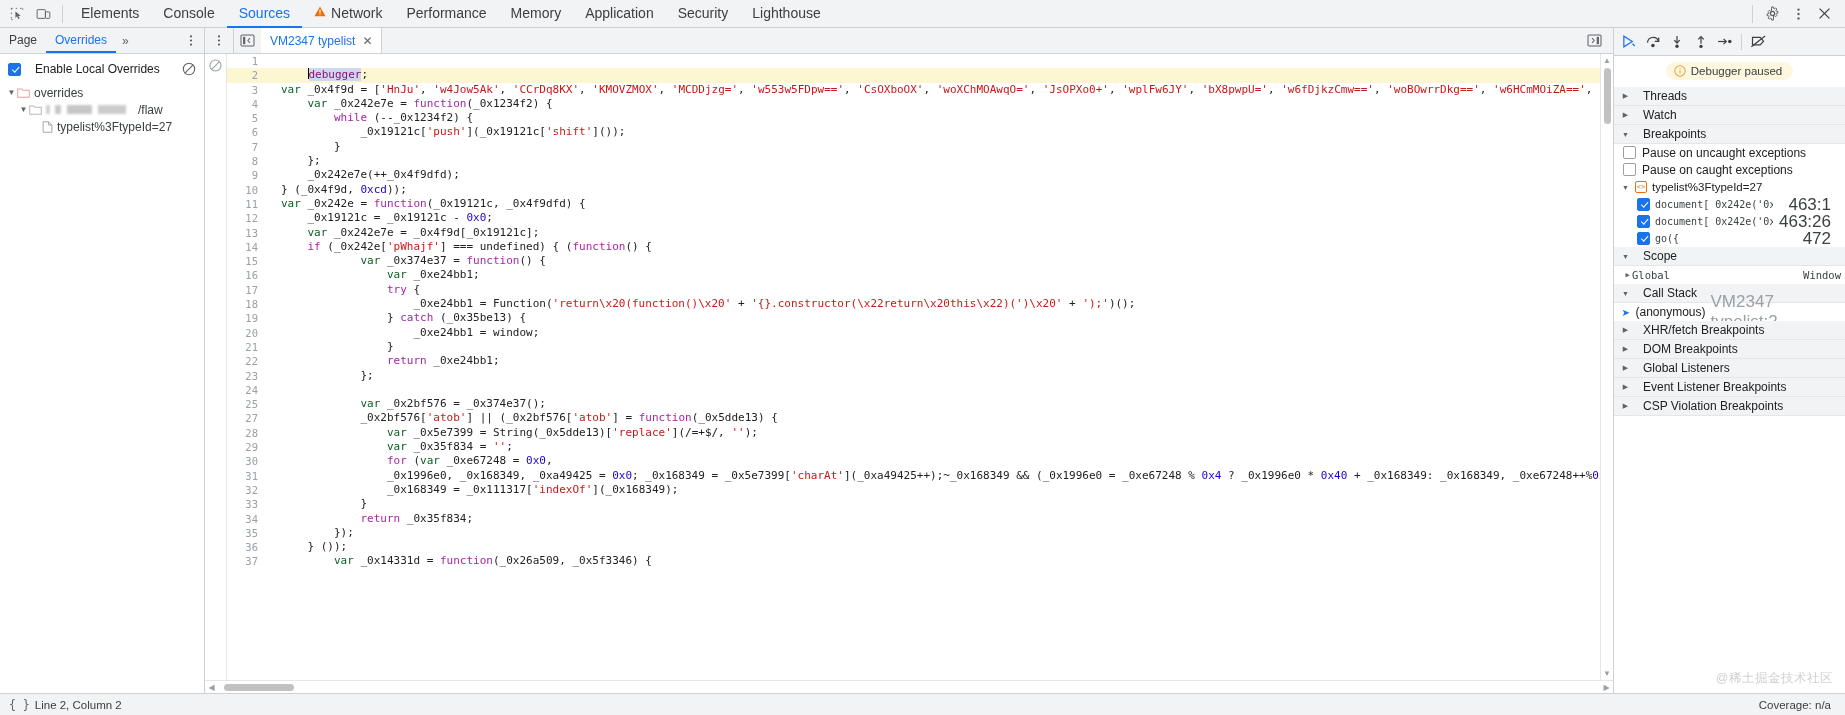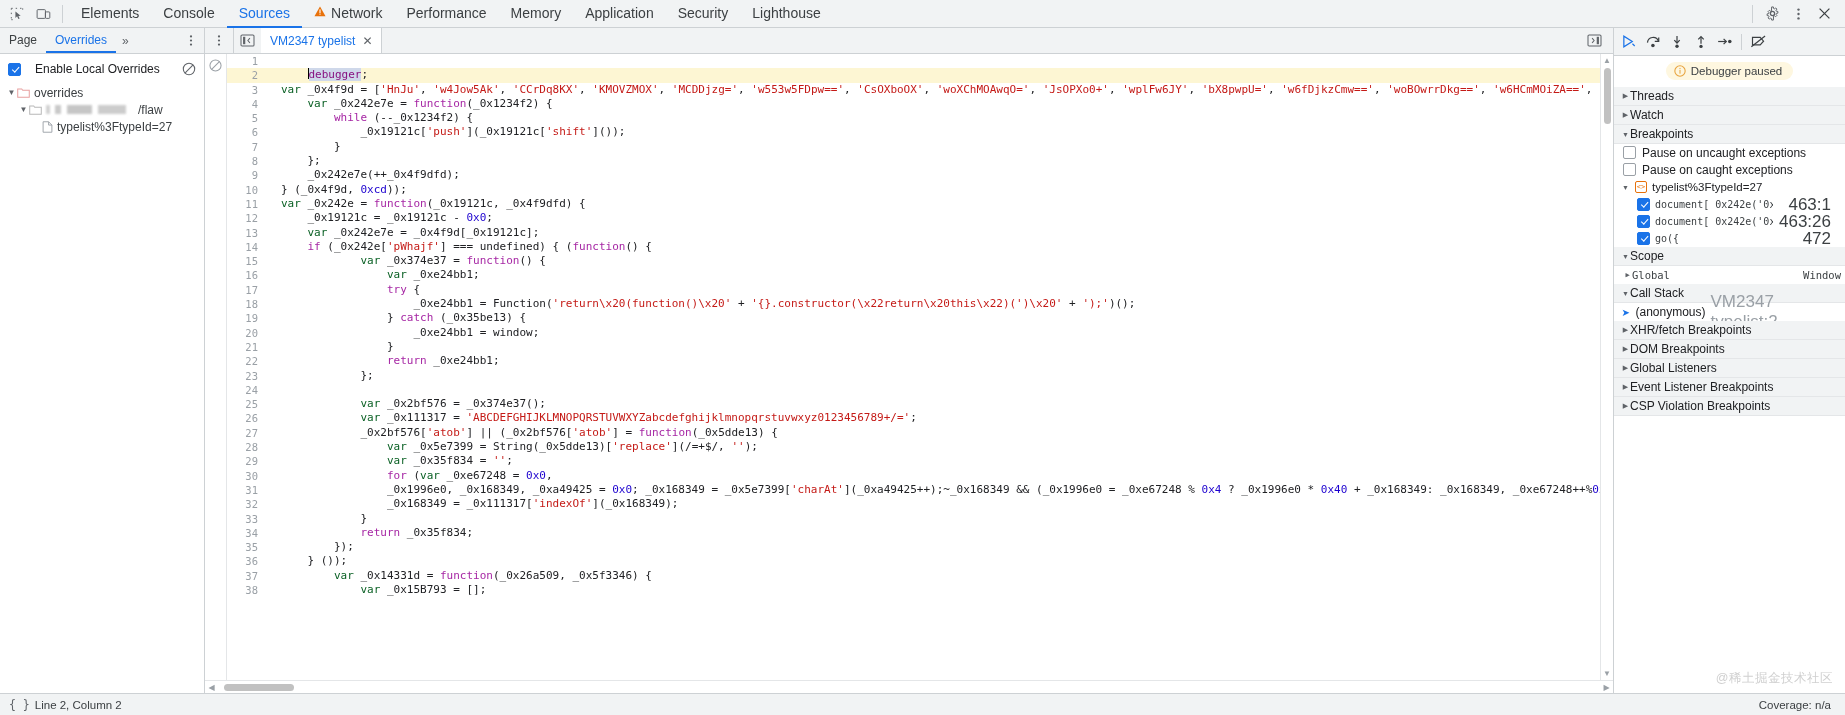--- a/index.html
+++ b/index.html
@@ -183,21 +183,21 @@
   .paused-wrap{ padding:6px 8px 7px; display:flex; justify-content:center; }
   .paused-pill{
     background:#fef7e0; border-radius:11px;
     padding:3px 11px 3px 8px;
     display:inline-flex; align-items:center; gap:5px;
     font-size:11.5px; color:#3c4043;
   }
   .info-ic{ color:#e8a33d; font-size:11px; display:flex; }
 
   .section-hdr{
-    height:19px; display:flex; align-items:center; gap:0;
+    height:19px; display:flex; align-items:center; gap:13px;
     padding-left:7px; font-size:12px; color:#202124;
     background:#f1f3f4; border-bottom:1px solid #e4e6e8;
     cursor:pointer;
   }
   .caret-r{ font-size:7px; color:#5f6368; width:9px; display:inline-flex; justify-content:center; }
   .sub-row{ height:17px; display:flex; align-items:center; gap:6px; padding-left:9px; font-size:12px; color:#202124; cursor:pointer;}
   .bp-file-row{ height:18px; display:flex; align-items:center; gap:5px; padding-left:7px; cursor:pointer; }
   .src-badge{
     width:12px;height:12px;border:1.3px solid #e8710a;border-radius:2px;
     color:#e8710a; font-size:7px; display:flex; align-items:center; justify-content:center;
@@ -441,33 +441,31 @@
               <div class="crow"><span class="ln">16</span><span class="ln-pad"></span><span class="ctext"><span class="tok-pl">                </span><span class="tok-kw2">var</span><span class="tok-pl"> _0xe24bb1;</span></span></div>
               <div class="crow"><span class="ln">17</span><span class="ln-pad"></span><span class="ctext"><span class="tok-pl">                </span><span class="tok-kw">try</span><span class="tok-pl"> {</span></span></div>
               <div class="crow"><span class="ln">18</span><span class="ln-pad"></span><span class="ctext"><span class="tok-pl">                    _0xe24bb1 = Function(</span><span class="tok-str">'return\x20(function()\x20'</span><span class="tok-pl"> + </span><span class="tok-str">'{}.constructor(\x22return\x20this\x22)('</span><span class="tok-str">)\x20'</span><span class="tok-pl"> + </span><span class="tok-str">');'</span><span class="tok-pl">)();</span></span></div>
               <div class="crow"><span class="ln">19</span><span class="ln-pad"></span><span class="ctext"><span class="tok-pl">                } </span><span class="tok-kw">catch</span><span class="tok-pl"> (_0x35be13) {</span></span></div>
               <div class="crow"><span class="ln">20</span><span class="ln-pad"></span><span class="ctext"><span class="tok-pl">                    _0xe24bb1 = window;</span></span></div>
               <div class="crow"><span class="ln">21</span><span class="ln-pad"></span><span class="ctext"><span class="tok-pl">                }</span></span></div>
               <div class="crow"><span class="ln">22</span><span class="ln-pad"></span><span class="ctext"><span class="tok-pl">                </span><span class="tok-kw">return</span><span class="tok-pl"> _0xe24bb1;</span></span></div>
               <div class="crow"><span class="ln">23</span><span class="ln-pad"></span><span class="ctext"><span class="tok-pl">            };</span></span></div>
               <div class="crow"><span class="ln">24</span><span class="ln-pad"></span><span class="ctext"><span class="tok-pl"></span></span></div>
               <div class="crow"><span class="ln">25</span><span class="ln-pad"></span><span class="ctext"><span class="tok-pl">            </span><span class="tok-kw2">var</span><span class="tok-pl"> _0x2bf576 = _0x374e37();</span></span></div>
-              <div class="crow"><span class="ln">26</span><span class="ln-pad"></span><span class="ctext"><span class="tok-pl">            </span><span class="tok-kw2">var</span><span class="tok-pl"> _0x111317 = </span><span class="tok-str">'ABCDEFGHIJKLMNOPQRSTUVWXYZabcdefghijklmnopqrstuvwxyz0123456789+/='</span><span class="tok-pl">;</span></span></div>
               <div class="crow"><span class="ln">27</span><span class="ln-pad"></span><span class="ctext"><span class="tok-pl">            _0x2bf576[</span><span class="tok-str">'atob'</span><span class="tok-pl">] || (_0x2bf576[</span><span class="tok-str">'atob'</span><span class="tok-pl">] = </span><span class="tok-kw">function</span><span class="tok-pl">(_0x5dde13) {</span></span></div>
               <div class="crow"><span class="ln">28</span><span class="ln-pad"></span><span class="ctext"><span class="tok-pl">                </span><span class="tok-kw2">var</span><span class="tok-pl"> _0x5e7399 = String(_0x5dde13)[</span><span class="tok-str">'replace'</span><span class="tok-pl">](/=+$/, </span><span class="tok-str">''</span><span class="tok-pl">);</span></span></div>
               <div class="crow"><span class="ln">29</span><span class="ln-pad"></span><span class="ctext"><span class="tok-pl">                </span><span class="tok-kw2">var</span><span class="tok-pl"> _0x35f834 = </span><span class="tok-str">''</span><span class="tok-pl">;</span></span></div>
               <div class="crow"><span class="ln">30</span><span class="ln-pad"></span><span class="ctext"><span class="tok-pl">                </span><span class="tok-kw">for</span><span class="tok-pl"> (</span><span class="tok-kw2">var</span><span class="tok-pl"> _0xe67248 = </span><span class="tok-num">0x0</span><span class="tok-pl">,</span></span></div>
               <div class="crow"><span class="ln">31</span><span class="ln-pad"></span><span class="ctext"><span class="tok-pl">                _0x1996e0, _0x168349, _0xa49425 = </span><span class="tok-num">0x0</span><span class="tok-pl">; _0x168349 = _0x5e7399[</span><span class="tok-str">'charAt'</span><span class="tok-pl">](_0xa49425++);~_0x168349 &amp;&amp; (_0x1996e0 = _0xe67248 % </span><span class="tok-num">0x4</span><span class="tok-pl"> ? _0x1996e0 * </span><span class="tok-num">0x40</span><span class="tok-pl"> + _0x168349: _0x168349, _0xe67248++%</span><span class="tok-num">0x4</span></span></div>
               <div class="crow"><span class="ln">32</span><span class="ln-pad"></span><span class="ctext"><span class="tok-pl">                _0x168349 = _0x111317[</span><span class="tok-str">'indexOf'</span><span class="tok-pl">](_0x168349);</span></span></div>
               <div class="crow"><span class="ln">33</span><span class="ln-pad"></span><span class="ctext"><span class="tok-pl">            }</span></span></div>
               <div class="crow"><span class="ln">34</span><span class="ln-pad"></span><span class="ctext"><span class="tok-pl">            </span><span class="tok-kw">return</span><span class="tok-pl"> _0x35f834;</span></span></div>
               <div class="crow"><span class="ln">35</span><span class="ln-pad"></span><span class="ctext"><span class="tok-pl">        });</span></span></div>
               <div class="crow"><span class="ln">36</span><span class="ln-pad"></span><span class="ctext"><span class="tok-pl">    } ());</span></span></div>
               <div class="crow"><span class="ln">37</span><span class="ln-pad"></span><span class="ctext"><span class="tok-pl">        </span><span class="tok-kw2">var</span><span class="tok-pl"> _0x14331d = </span><span class="tok-kw">function</span><span class="tok-pl">(_0x26a509, _0x5f3346) {</span></span></div>
-              <div class="crow"><span class="ln">38</span><span class="ln-pad"></span><span class="ctext"><span class="tok-pl">            </span><span class="tok-kw2">var</span><span class="tok-pl"> _0x15B793 = [];</span></span></div>
             </div>
         </div>
 
         <div class="vscroll">
           <div class="vs-arrow">▲</div>
           <div class="vs-thumb"></div>
           <div style="flex:1"></div>
           <div class="vs-arrow">▼</div>
         </div>
       </div>

